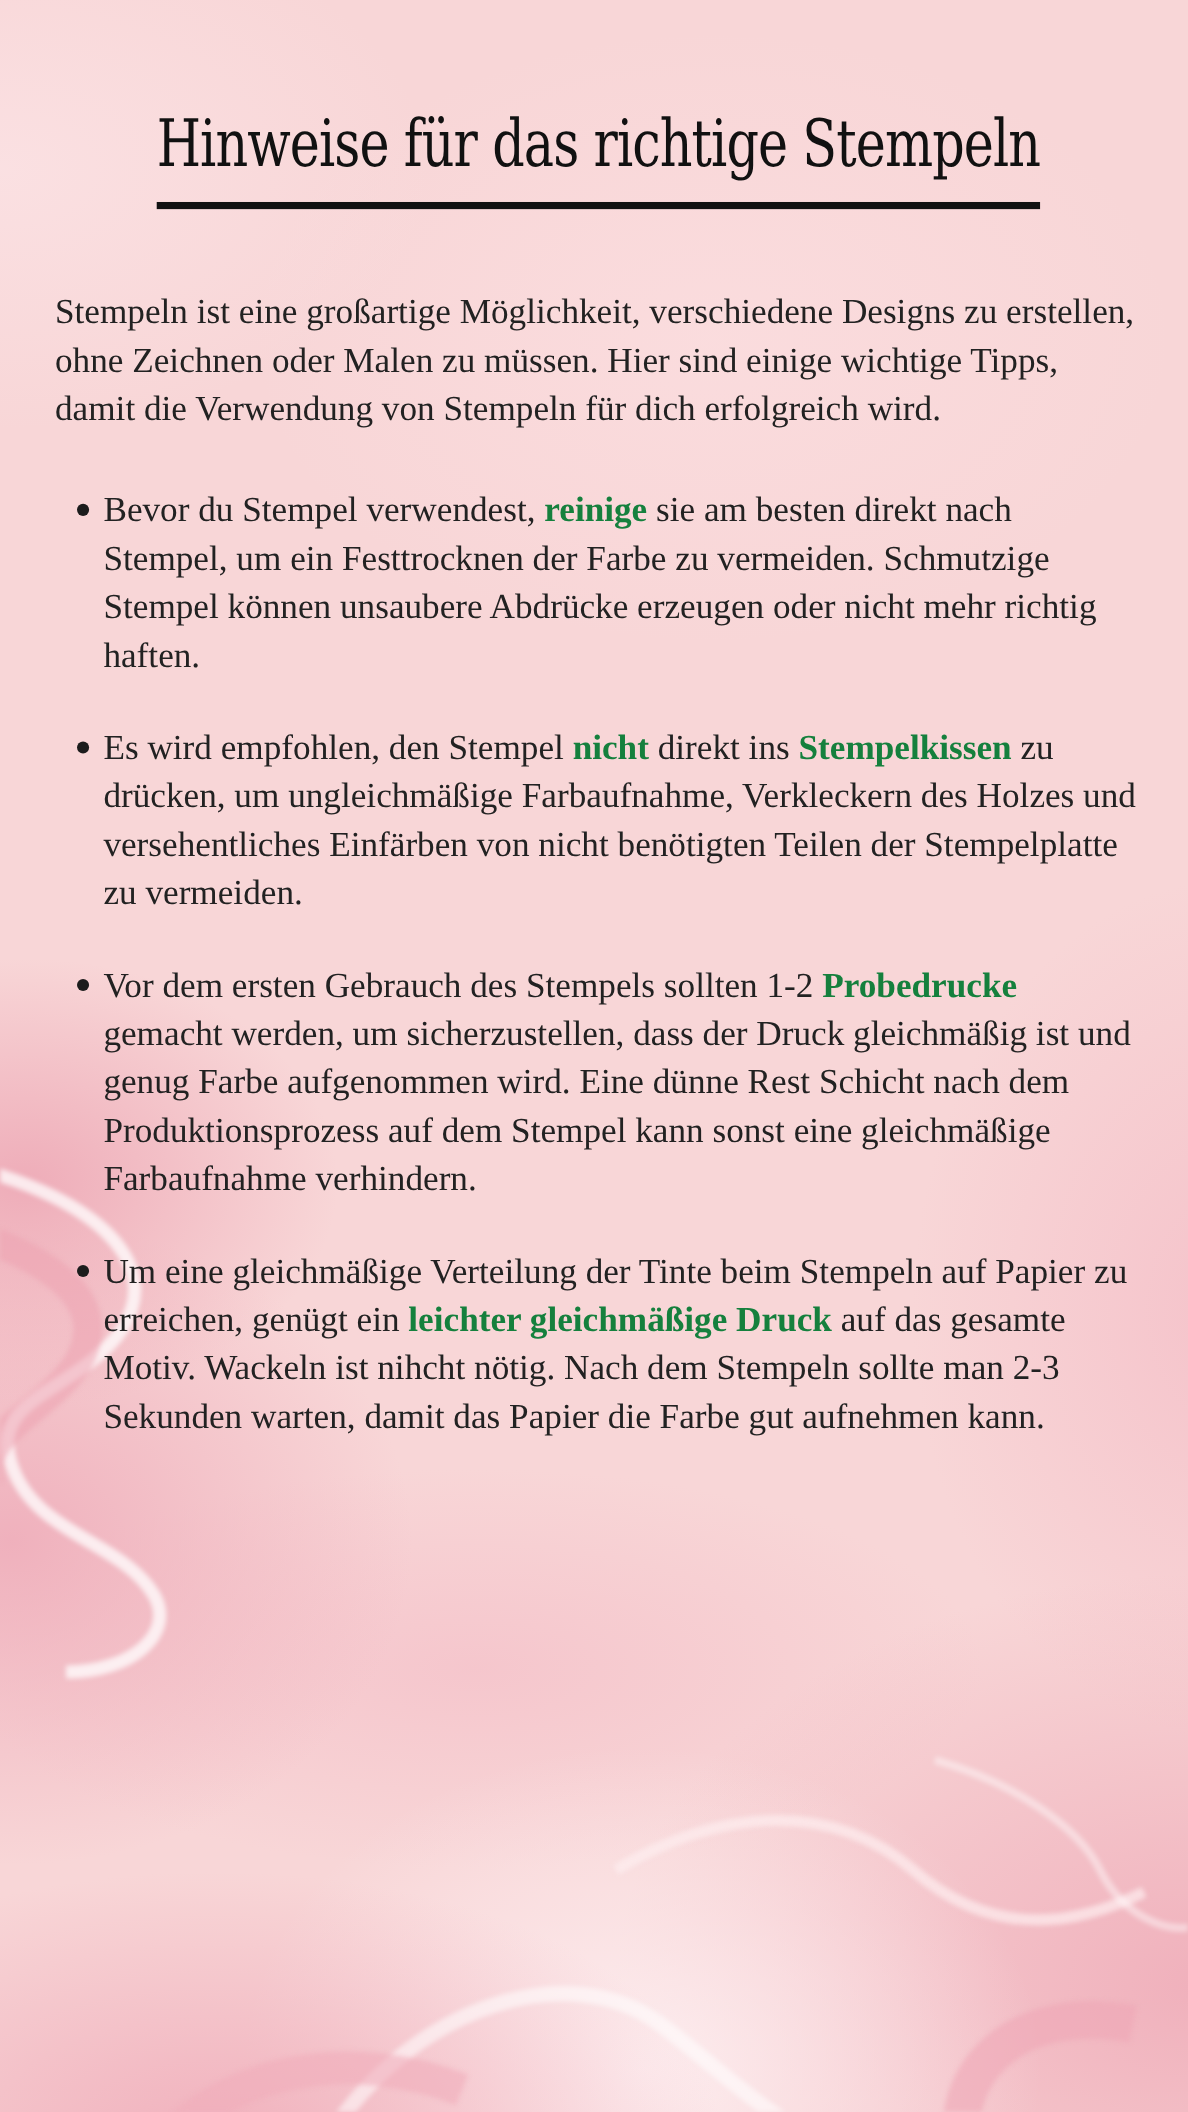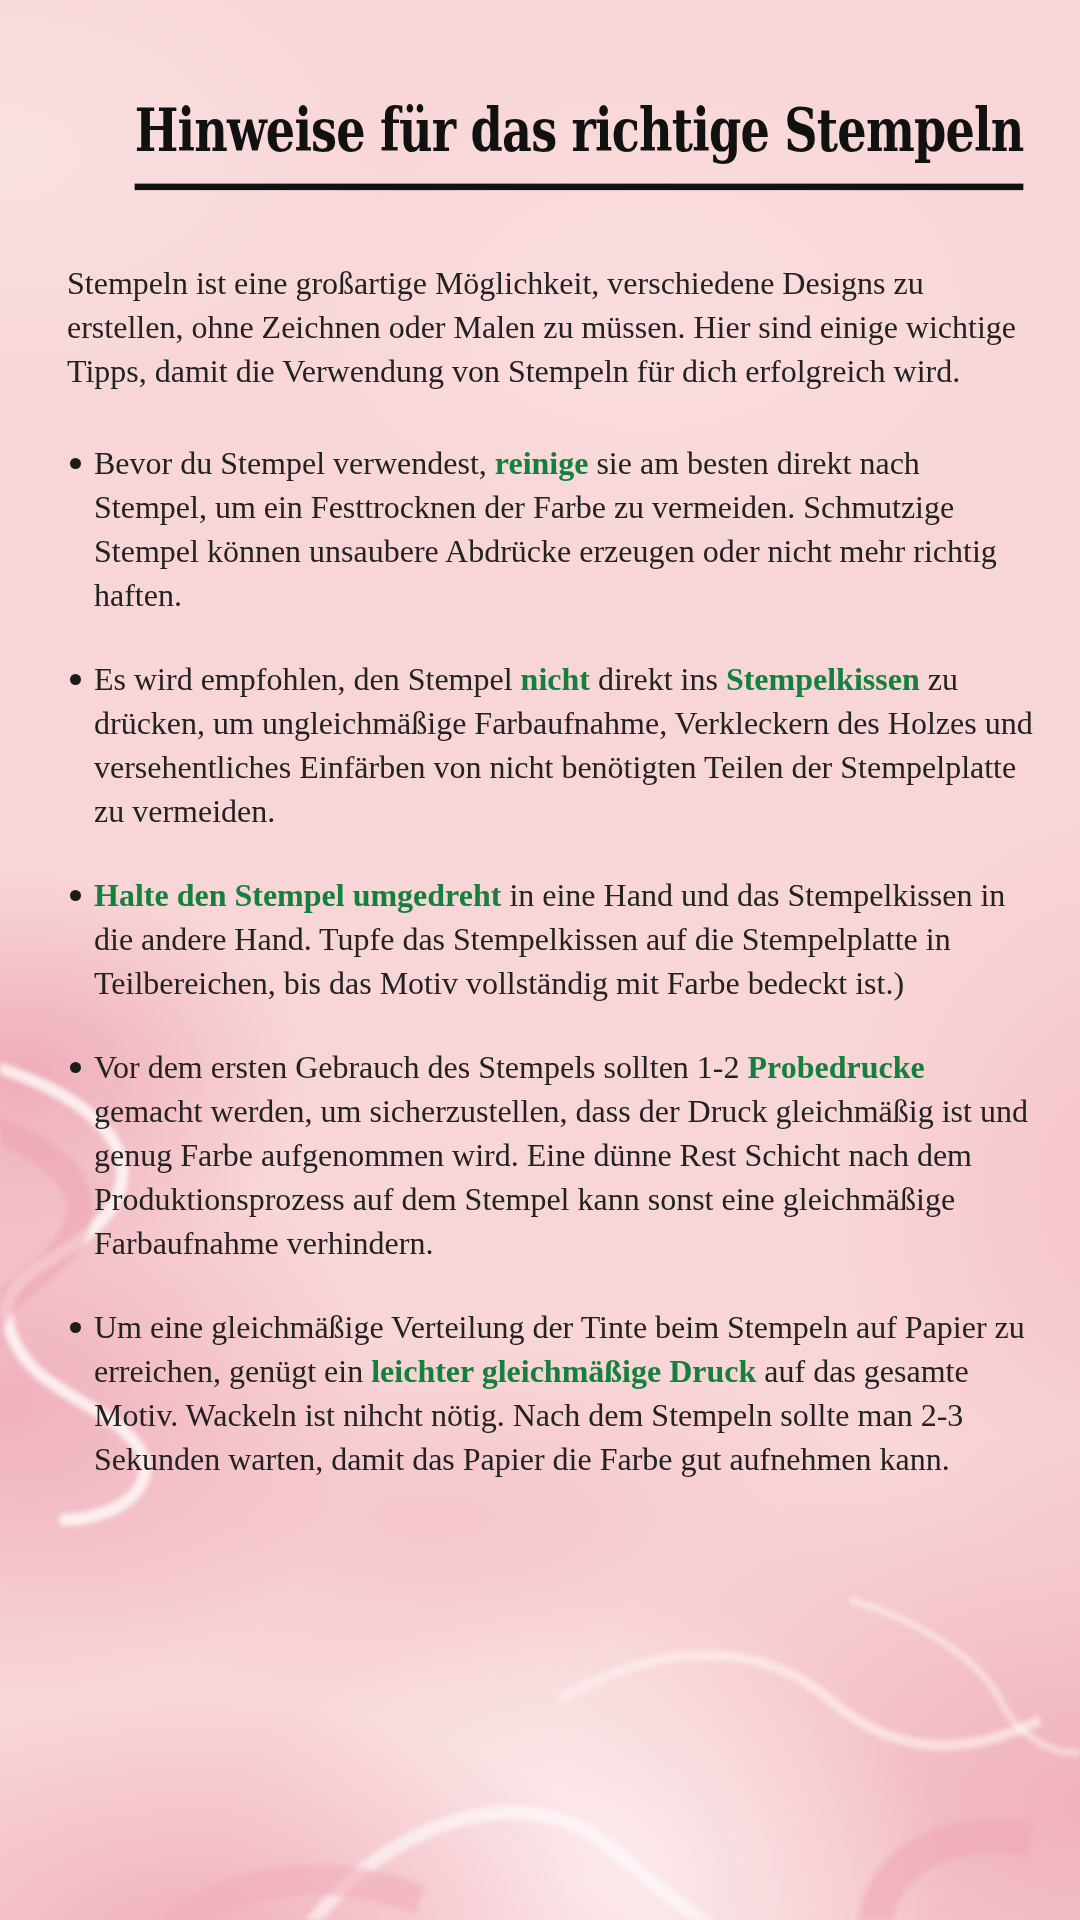--- a/index.html
+++ b/index.html
@@ -36,35 +36,35 @@
     box-sizing: border-box;
     width: 1080px;
     height: 1920px;
     padding: 90px 42px 0 50px;
   }
   h1.title {
     margin: 0;
     text-align: center;
     white-space: nowrap;
     font-family: "DejaVu Serif", serif;
-    font-weight: 700;
+    font-weight: 400;
     font-size: 55px;
     line-height: 84px;
     color: #111111;
     letter-spacing: -1px;
   }
   h1.title .title-inner {
     display: inline-block;
     transform: scaleX(0.84) scaleY(1.08);
     transform-origin: 50% 60%;
     border-bottom: 6px solid #111111;
     padding-bottom: 7px;
   }
   .intro {
-    margin: 74px 0 0 17px;
+    margin: 74px 0 0 0;
     font-size: 32px;
     line-height: 44px;
     color: #222222;
   }
   ul.tips {
     margin: 48px 0 0 0;
     padding: 0;
     list-style: none;
     font-size: 32px;
     line-height: 44px;
@@ -105,17 +105,16 @@
 </svg>
 
 <div class="content">
   <h1 class="title"><span class="title-inner">Hinweise für das richtige Stempeln</span></h1>
 
   <p class="intro">Stempeln ist eine großartige Möglichkeit, verschiedene Designs zu erstellen, ohne Zeichnen oder Malen zu müssen. Hier sind einige wichtige Tipps, damit die Verwendung von Stempeln für dich erfolgreich wird.</p>
 
   <ul class="tips">
       <li><span>Bevor du Stempel verwendest, </span><b>reinige</b><span> sie am besten direkt nach Stempel, um ein Festtrocknen der Farbe zu vermeiden. Schmutzige Stempel können unsaubere Abdrücke erzeugen oder nicht mehr richtig haften.</span></li>
       <li><span>Es wird empfohlen, den Stempel </span><b>nicht</b><span> direkt ins </span><b>Stempelkissen</b><span> zu drücken, um ungleichmäßige Farbaufnahme, Verkleckern des Holzes und versehentliches Einfärben von nicht benötigten Teilen der Stempelplatte zu vermeiden.</span></li>
-      <li><b>Halte den Stempel umgedreht</b><span> in eine Hand und das Stempelkissen in die andere Hand. Tupfe das Stempelkissen auf die Stempelplatte in Teilbereichen, bis das Motiv vollständig mit Farbe bedeckt ist.)</span></li>
       <li><span>Vor dem ersten Gebrauch des Stempels sollten 1-2 </span><b>Probedrucke</b><span> gemacht werden, um sicherzustellen, dass der Druck gleichmäßig ist und genug Farbe aufgenommen wird. Eine dünne Rest Schicht nach dem Produktionsprozess auf dem Stempel kann sonst eine gleichmäßige Farbaufnahme verhindern.</span></li>
       <li><span>Um eine gleichmäßige Verteilung der Tinte beim Stempeln auf Papier zu erreichen, genügt ein </span><b>leichter gleichmäßige Druck</b><span> auf das gesamte Motiv. Wackeln ist nihcht nötig. Nach dem Stempeln sollte man 2-3 Sekunden warten, damit das Papier die Farbe gut aufnehmen kann.</span></li>
     </ul>
 </div>
 
 </body></html>

